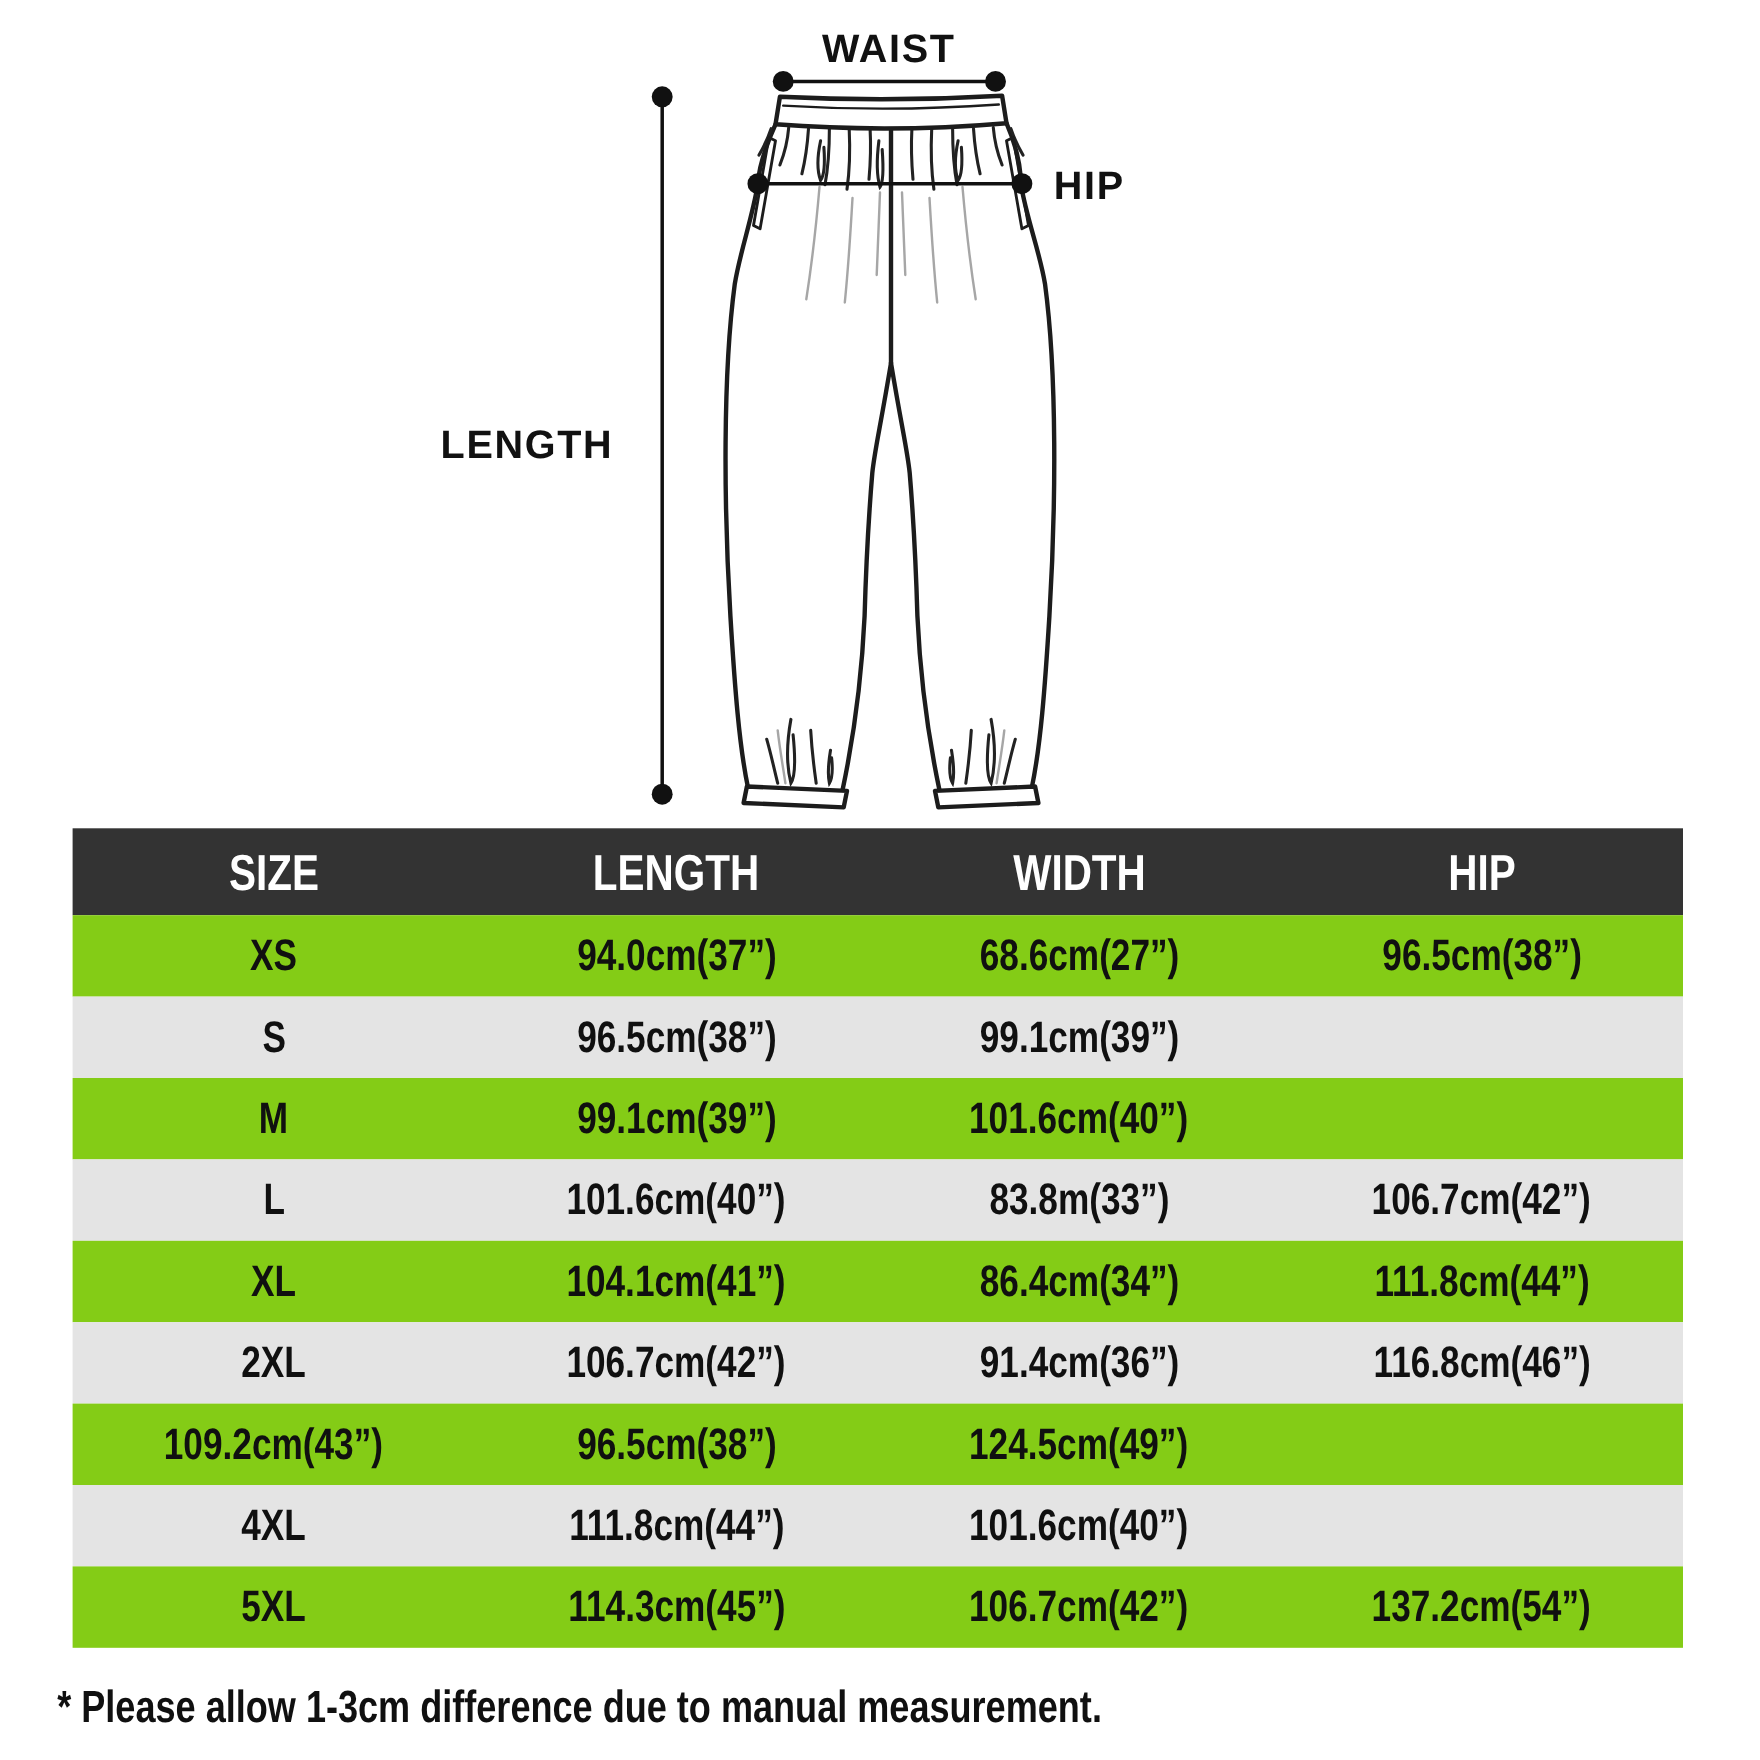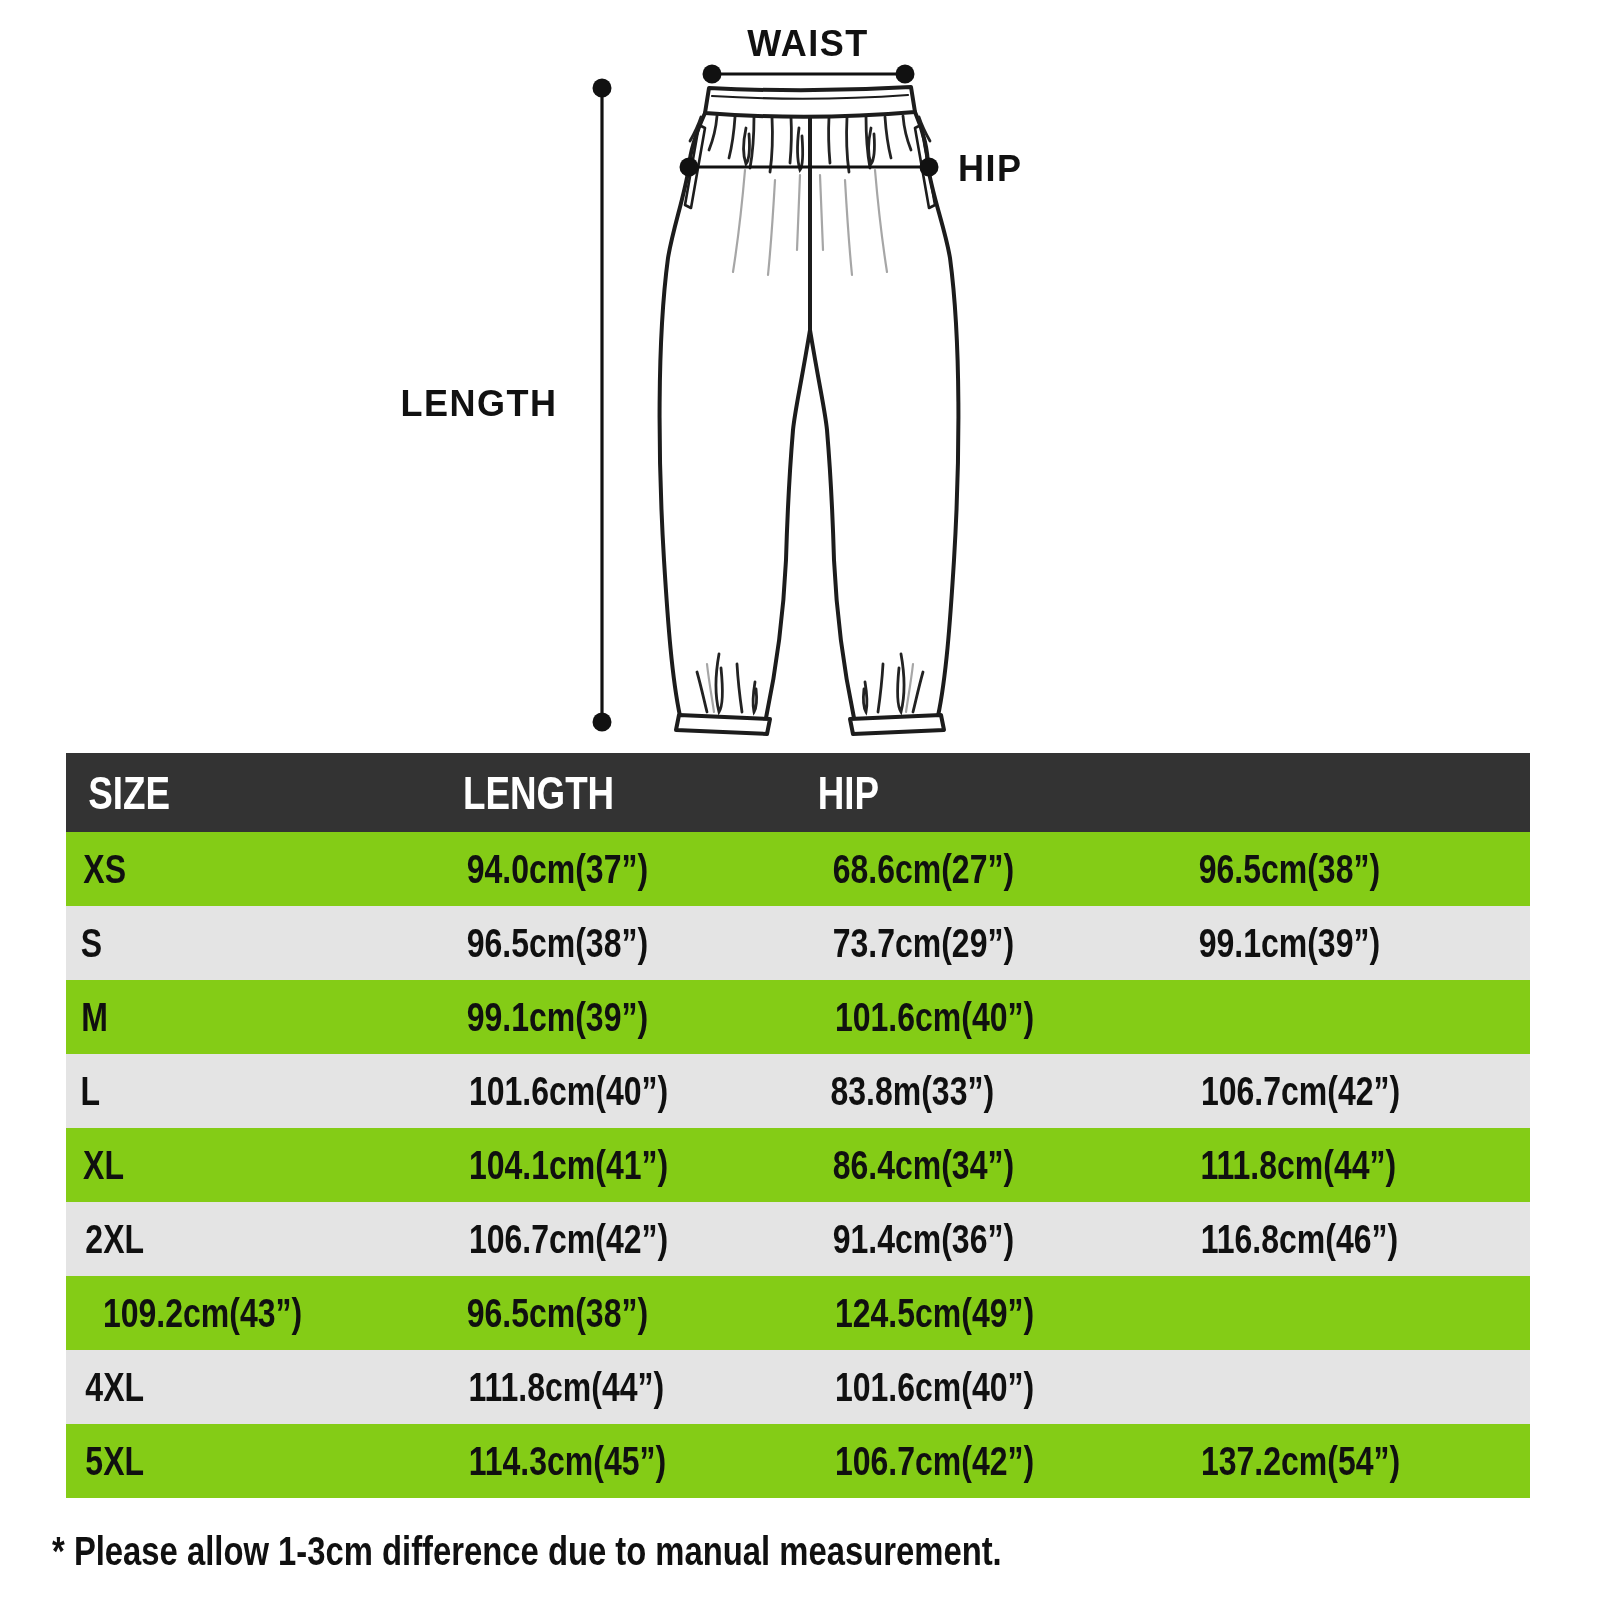--- a/index.html
+++ b/index.html
@@ -16,21 +16,21 @@
   .wrinkle-faint { fill: none; stroke: #3a3a3a; stroke-width: 2.2; stroke-linecap: round; opacity: 0.45; }
   .pocket { fill: none; stroke: #1c1c1c; stroke-width: 2.6; stroke-linejoin: round; }
   .measure { stroke: #111; stroke-width: 3.2; }
   .dot { fill: #111; }
   .diagram-label { font-family: "Liberation Sans", "DejaVu Sans", sans-serif; font-weight: 700; font-size: 36px; letter-spacing: 1.5px; fill: #111; }
 
   
   .size-table { position: absolute; left: 66px; top: 753px; width: 1464px; }
   .t-row { display: grid; grid-template-columns: 25% 25% 25% 25%; height: 74px; }
   .t-header { height: 79px; background: #333333; }
-  .t-cell { display: flex; align-items: center; overflow: visible; margin-left: 12px; }
+  .t-cell { display: flex; align-items: center; justify-content: center; overflow: visible; }
   .t-header .t-cell span { color: #ffffff; font-size: 46px; }
   .row-light { background: #84cc16; }
   .row-dark  { background: #e4e4e4; }
   .cond { display: inline-block; transform: scaleX(0.8); transform-origin: 50% 50%; white-space: nowrap;
           font-weight: 700; font-size: 40px; color: #101010; }
 
   
   .footnote { position: absolute; left: 52px; top: 1528px; width: 1500px; }
   .cond-left { display: inline-block; transform: scaleX(0.8); transform-origin: 0 50%; white-space: nowrap;
                font-weight: 700; font-size: 41px; color: #101010; }
@@ -127,20 +127,23 @@
 <div class="size-table">
 
   <div class="t-row t-header">
     <div class="t-cell">
         <span class="cond">SIZE</span>
       </div>
     <div class="t-cell">
         <span class="cond">LENGTH</span>
       </div>
     <div class="t-cell">
+        <span class="cond">WIDTH</span>
+      </div>
+    <div class="t-cell">
         <span class="cond">HIP</span>
       </div>
   </div>
 
   <div class="t-row row-light">
     <div class="t-cell">
         <span class="cond">XS</span>
       </div>
     <div class="t-cell">
         <span class="cond">94.0cm(37”)</span>
@@ -152,23 +155,20 @@
         <span class="cond">96.5cm(38”)</span>
       </div>
   </div>
 
   <div class="t-row row-dark">
     <div class="t-cell">
         <span class="cond">S</span>
       </div>
     <div class="t-cell">
         <span class="cond">96.5cm(38”)</span>
-      </div>
-    <div class="t-cell">
-        <span class="cond">73.7cm(29”)</span>
       </div>
     <div class="t-cell">
         <span class="cond">99.1cm(39”)</span>
       </div>
   </div>
 
   <div class="t-row row-light">
     <div class="t-cell">
         <span class="cond">M</span>
       </div>

